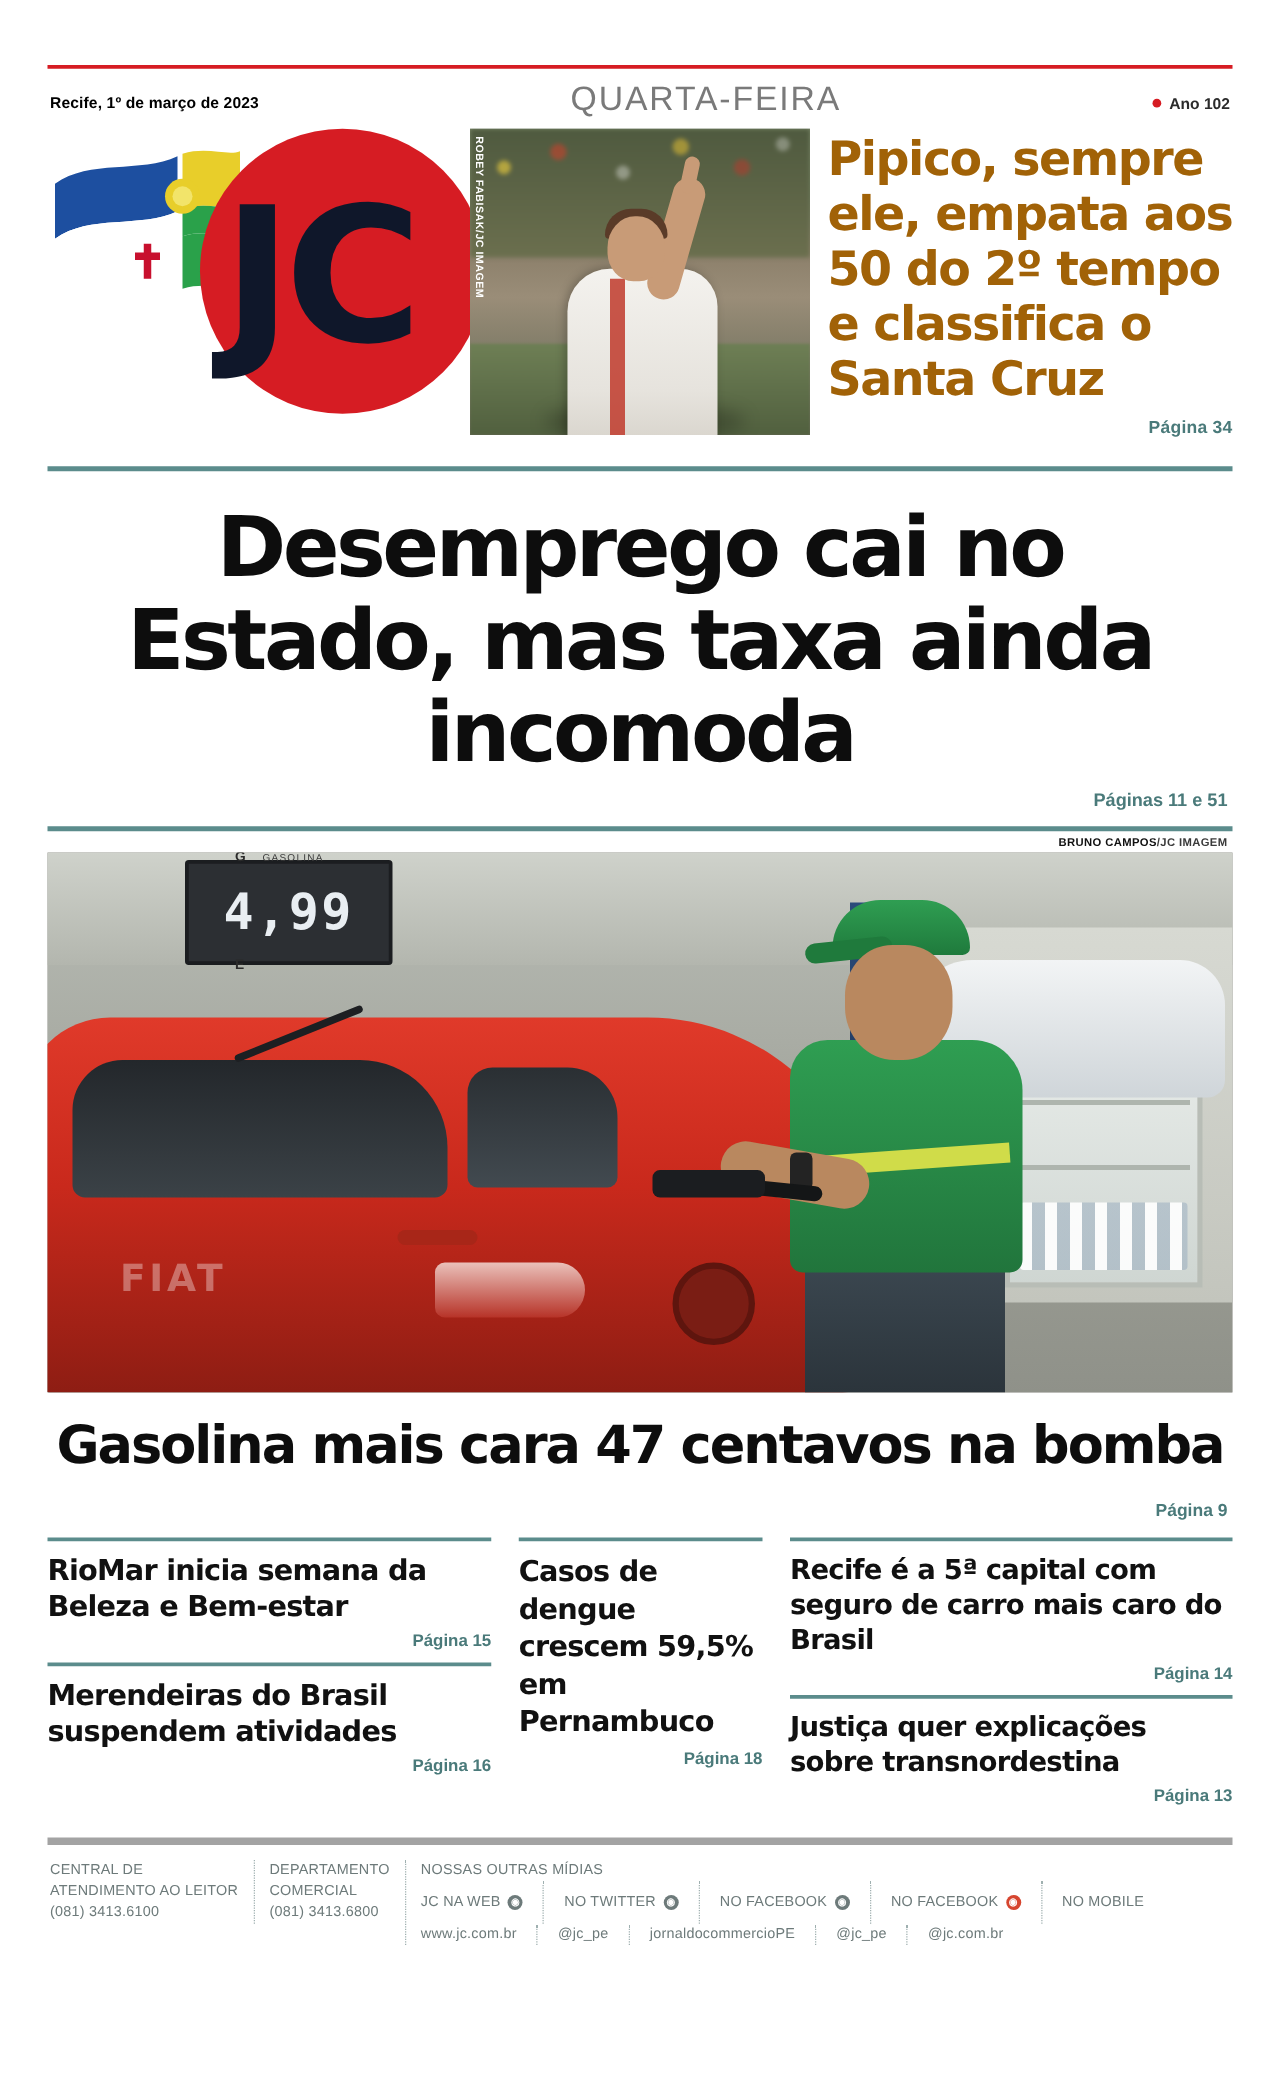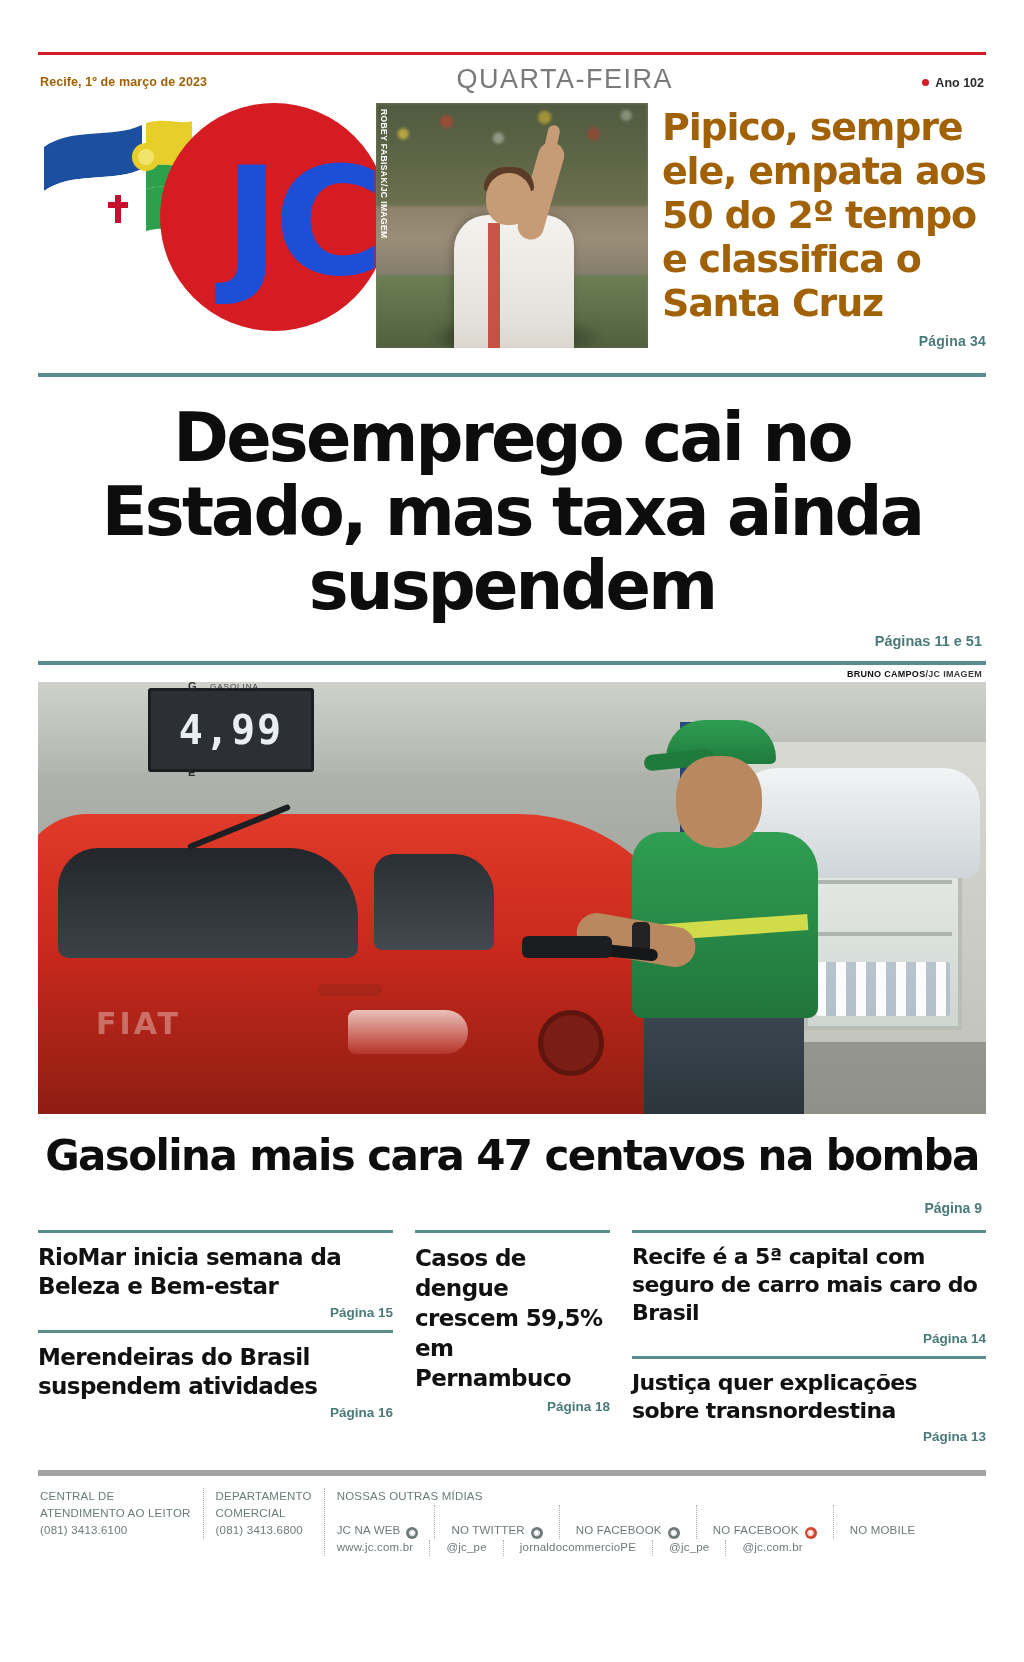--- a/index.html
+++ b/index.html
@@ -33,21 +33,21 @@
   .dateline {
     display: flex;
     align-items: baseline;
     justify-content: space-between;
     padding: 7px 2px 0 2px;
   }
   .dateline .date {
     font-size: 12.5px;
     font-weight: bold;
     letter-spacing: .1px;
-    color: #a16207;
+    color: #000000;
   }
   .dateline .weekday {
     font-size: 27px;
     letter-spacing: 1.5px;
     color: #7a7a7a;
     font-weight: 400;
     position: relative;
     top: 2px;
   }
   .dateline .year {
@@ -91,26 +91,26 @@
     width: 228px;
     height: 228px;
     background: #d61c23;
     border-radius: 50%;
   }
   .jc-text {
     position: absolute;
     left: 140px;
     top: 44px;
     width: 200px;
-    text-align: right;
+    text-align: left;
     font-family: "DejaVu Sans", sans-serif;
     font-weight: bold;
     font-size: 150px;
     line-height: 150px;
-    color: #1d4ed8;
+    color: #0f172a;
     letter-spacing: -6px;
   }
 
   .lead-photo-wrap {
     width: 272px;
     height: 245px;
     position: relative;
     margin-left: 8px;
     overflow: hidden;
     background: #5c6e52;
@@ -524,21 +524,21 @@
     letter-spacing: .2px;
   }
   .f-col {
     padding: 0 12px;
     border-left: 1px dotted #9fb0b0;
   }
   .f-col:first-child { border-left: none; padding-left: 2px; }
   .f-title { text-transform: uppercase; }
   .f-media-row {
     display: flex;
-    align-items: flex-end;
+    align-items: center;
     gap: 6px;
     flex-wrap: nowrap;
   }
   .badge {
     display: inline-block;
     width: 12px; height: 12px;
     border-radius: 50%;
     background: #6d7a7a;
     color: #fff;
     font-size: 8px;
@@ -602,21 +602,21 @@
 
     <div class="lead-head">
       <h2>Pipico, sempre ele, empata aos 50 do 2º tempo e classifica o Santa Cruz</h2>
       <div class="lead-page">Página 34</div>
     </div>
   </div>
 
   <div class="rule-teal"></div>
 
   <div class="main-head">
-    <h1>Desemprego cai no Estado, mas taxa ainda suspendem</h1>
+    <h1>Desemprego cai no Estado, mas taxa ainda incomoda</h1>
     <div class="main-page">Páginas 11 e 51</div>
   </div>
 
   <div class="rule-teal"></div>
 
   <div class="gas-credit">
     <span class="b">BRUNO CAMPOS</span><span>/JC IMAGEM</span>
   </div>
 
   <div class="gas-photo">

